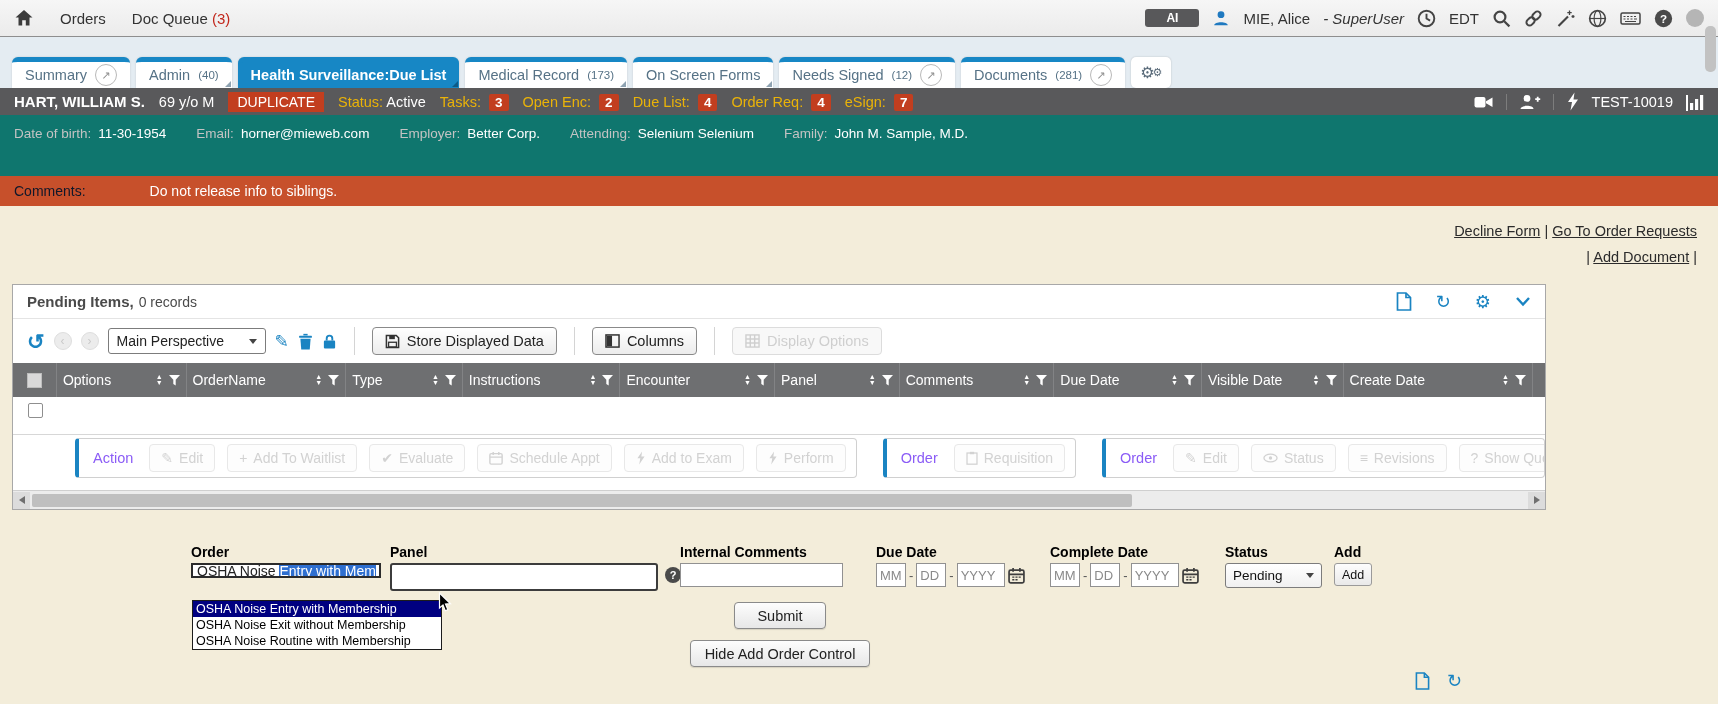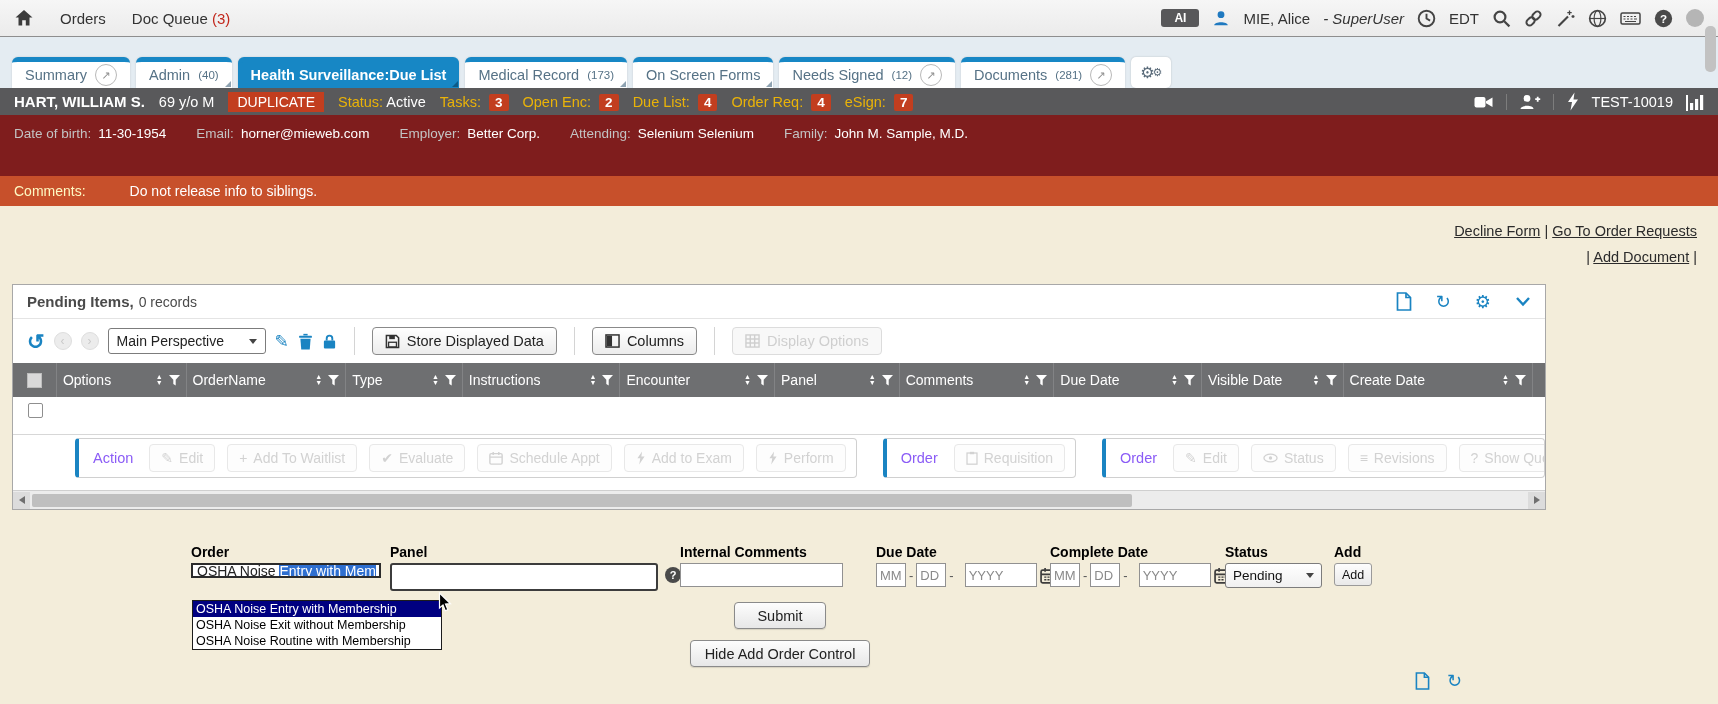--- a/index.html
+++ b/index.html
@@ -6,21 +6,21 @@
   #app{position:relative;width:1718px;height:704px;overflow:hidden;background:#f3edda;
        font-family:"Liberation Sans",sans-serif;color:#222;}
   .ic{display:inline-block;vertical-align:middle;}
 
   
   .topbar{position:absolute;top:0;left:0;right:0;height:37px;background:linear-gradient(#f6f6f6,#ebebeb);
           border-bottom:1px solid #8e8e8e;display:flex;align-items:center;padding:0 14px;box-sizing:border-box;}
   .topbar .navtxt{font-size:15px;color:#333;margin-left:26px;}
   .topbar .cnt-red{color:#c2271c;}
   .tb-right{margin-left:auto;display:flex;align-items:center;gap:13px;color:#4a4a4a;}
-  .ai-badge{background:#58585a;color:#fff;font-weight:bold;font-size:12px;padding:2px 13px;border-radius:3px;}
+  .ai-badge{background:#58585a;color:#fff;font-weight:bold;font-size:12px;padding:2px 21px;border-radius:3px;}
   .username{font-size:15px;color:#333;}
   .userrole{font-size:15px;color:#333;font-style:italic;}
   .avatar{width:18px;height:18px;border-radius:50%;background:#b5b5b5;}
   .tz{font-size:15px;color:#333;}
 
   
   .tabbar{position:absolute;top:37px;left:0;right:0;height:51px;background:#e4ecf2;display:flex;
           align-items:flex-end;padding:0 0 0 12px;box-sizing:border-box;gap:6px;}
   .tab{position:relative;background:#fff;border-top:5px solid #1787c5;border-radius:6px 6px 0 0;height:31px;
        display:flex;align-items:center;padding:0 13px;font-size:14.5px;color:#567286;box-sizing:border-box;gap:8px;
@@ -37,31 +37,31 @@
   
   .pbar{position:absolute;top:88px;left:0;right:0;height:27px;background:#59595b;color:#fff;display:flex;
         align-items:center;padding:0 14px;box-sizing:border-box;gap:14px;font-size:14.5px;white-space:nowrap;}
   .pname{font-weight:bold;font-size:15px;}
   .badge-dup{background:#c23e1f;padding:2px 9px;font-size:14px;}
   .glabel{color:#eab308;}
   .nbadge{background:#c23e1f;color:#fff;font-weight:bold;padding:1px 6px;border-radius:2px;font-size:13.5px;}
   .pright{margin-left:auto;display:flex;align-items:center;gap:12px;}
   .vdiv{width:1px;height:16px;background:#7d7d7d;}
 
-  .dbar{position:absolute;top:115px;left:0;right:0;height:61px;background:#7f1d1d;color:#fff;
+  .dbar{position:absolute;top:115px;left:0;right:0;height:61px;background:#0f766e;color:#fff;
         padding:6px 14px;box-sizing:border-box;font-size:13.5px;}
   .drow{display:flex;align-items:center;gap:7px;height:25px;white-space:nowrap;}
   .dlab{color:#c3c3c3;}
   .dgap{width:16px;}
   .allergy-chip{background:#c23e1f;color:#ffffc2;padding:2px 9px;border-radius:2px;}
   .meds{color:#efc14e;}
 
   .cbar{position:absolute;top:176px;left:0;right:0;height:30px;background:#c7502b;color:#fff;display:flex;
         align-items:center;padding:0 14px;box-sizing:border-box;font-size:14px;}
-  .cbar .clab{color:#fef9c3;margin-right:44px;}
+  .cbar .clab{color:#0f172a;margin-right:64px;}
 
   
   .content{position:absolute;top:206px;left:0;right:0;bottom:0;background:#f3edda;}
   .links{position:absolute;top:12px;right:21px;text-align:right;font-size:14.5px;color:#2b2b2b;line-height:26px;}
   .links a{color:#2b2b2b;text-decoration:underline;cursor:pointer;}
   .links .sep{text-decoration:none;}
 
   
   .panel{position:absolute;top:78px;left:12px;width:1534px;height:226px;background:#fff;border:1px solid #a8a8a8;box-sizing:border-box;}
   .phead{height:33px;display:flex;align-items:center;padding:0 14px;border-bottom:1px solid #e4e4e4;}
@@ -116,21 +116,21 @@
   .selhl{background:#2e6fd0;color:#fff;}
   .panelbox{width:268px;height:28px;border:2px solid #3c3c3c;border-radius:3px;background:#fff;box-sizing:border-box;}
   .helpc{position:absolute;left:480px;top:31px;width:16px;height:16px;border-radius:50%;background:#4a4a4a;color:#fff;
          font-size:11px;font-weight:bold;display:flex;align-items:center;justify-content:center;}
   .tinput{height:24px;border:1px solid #919191;background:#fff;box-sizing:border-box;font-size:13px;
           font-family:"Liberation Sans",sans-serif;padding:0 4px;}
   .dgroup{display:flex;align-items:center;gap:3px;}
   .dinp{width:30px;height:24px;border:1px solid #919191;box-sizing:border-box;font-size:13px;text-align:left;
         padding:0 3px;font-family:"Liberation Sans",sans-serif;color:#222;}
   .dinp::placeholder{color:#8a8a8a;}
-  .yinp{width:72px;margin-left:8px;}
+  .yinp{width:48px;}
   .dsep{color:#555;font-size:13px;}
   .statussel{width:97px;height:25px;border:1px solid #7c7c7c;border-radius:3px;background:linear-gradient(#fff,#f0f0f0);
              display:flex;align-items:center;padding:0 7px;box-sizing:border-box;font-size:13.5px;color:#111;}
   .addbtn{height:21px;border:1px solid #9a9a9a;border-radius:3px;background:linear-gradient(#fdfdfd,#e9e9e9);
           font-size:12.5px;padding:0 7px;color:#111;display:flex;align-items:center;}
   .ddlist{position:absolute;left:192px;top:394px;width:248px;background:#fff;border:1px solid #1c1c1c;font-size:12.5px;color:#000;}
   .dditem{height:16px;line-height:16px;padding:0 3px;white-space:nowrap;overflow:hidden;}
   .dditem.hl{background:#000080;color:#fff;}
   .bigbtn{position:absolute;border:1px solid #8a8a8a;border-radius:4px;background:linear-gradient(#fdfdfd,#e7e7e7);
           font-size:14.5px;color:#222;display:flex;align-items:center;justify-content:center;box-shadow:0 1px 1px rgba(0,0,0,.12);}

